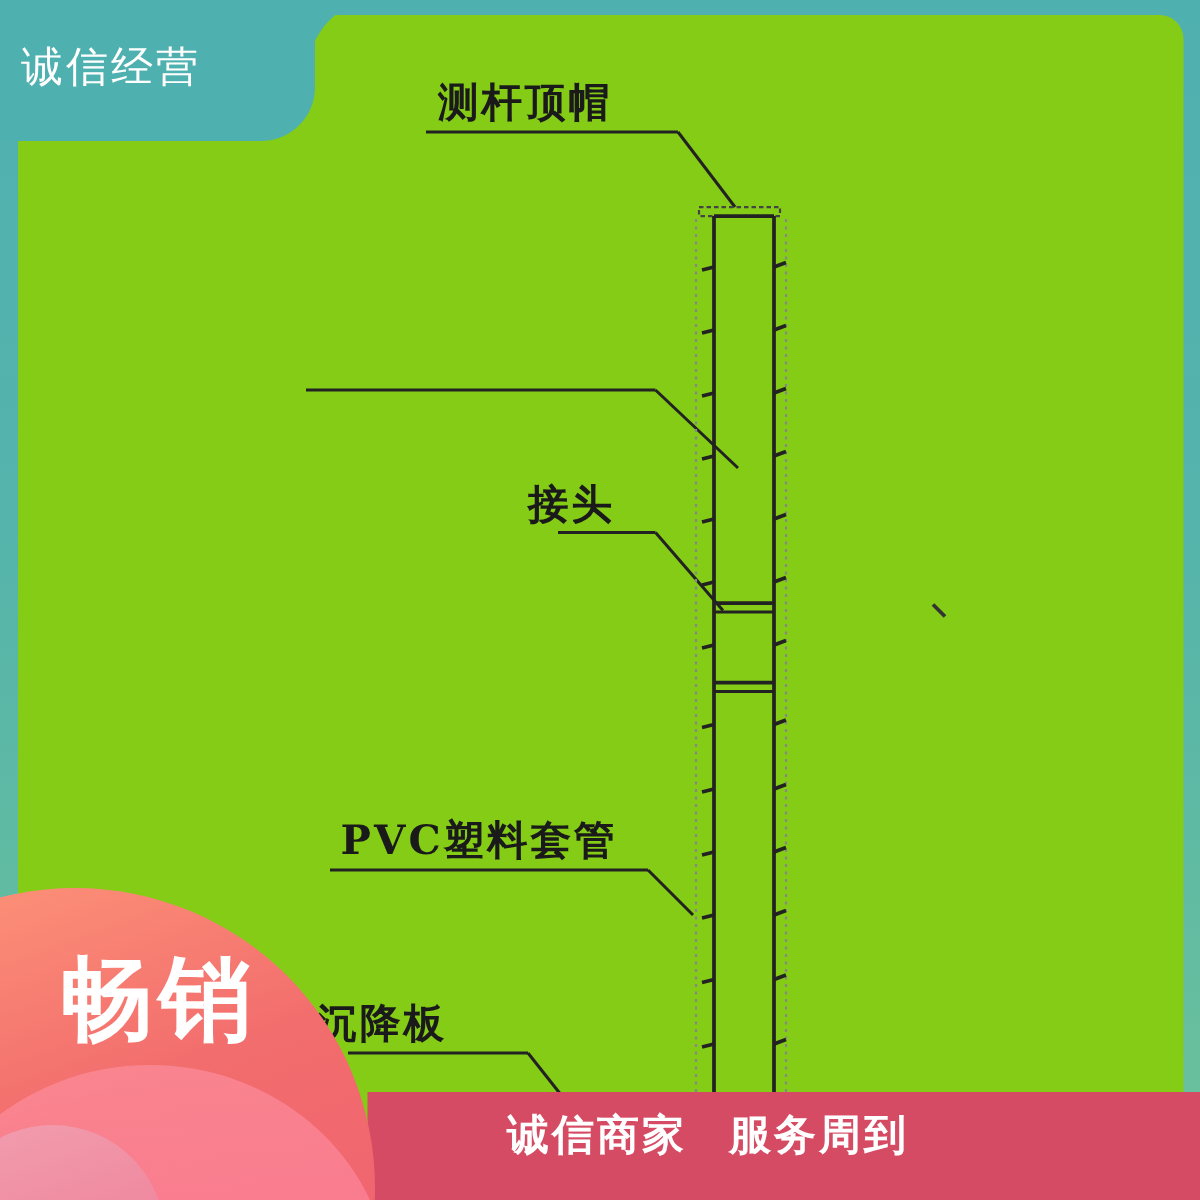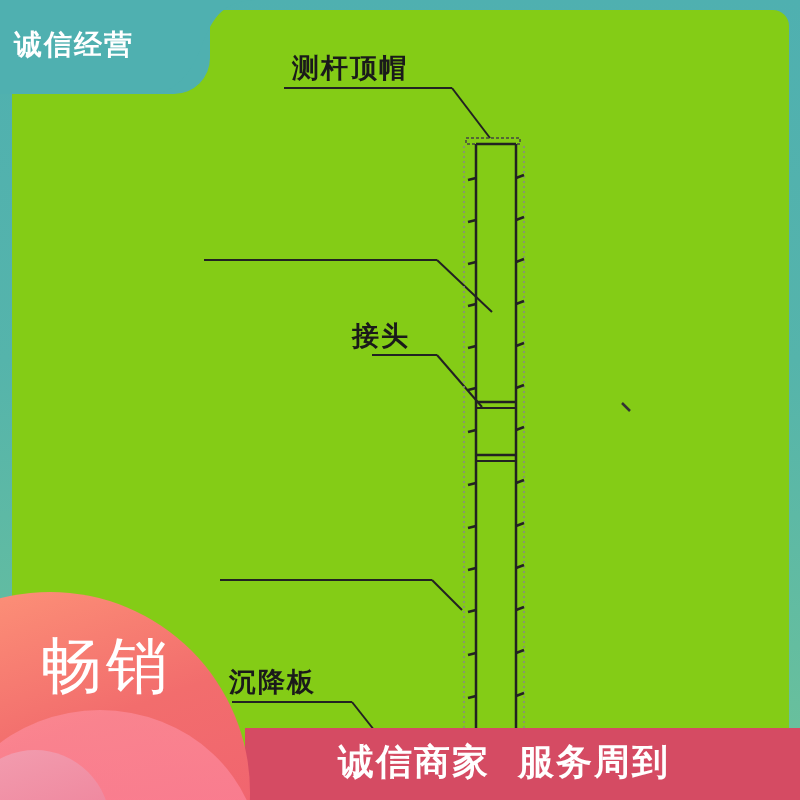--- a/index.html
+++ b/index.html
@@ -1,30 +1,30 @@
 <!DOCTYPE html>
 <html><head>
 <meta charset="utf-8">
 <style>
   html,body{margin:0;padding:0;}
   body{width:800px;height:800px;position:relative;overflow:hidden;background:#fff;font-family:"DejaVu Sans","Liberation Sans",sans-serif;}
   .frame{position:absolute;inset:0;background:linear-gradient(180deg,#4fb0b0 0%,#55b4ab 45%,#6cc29a 100%);}
   .paper{position:absolute;left:12px;top:10px;width:777px;height:780px;background:#84cc16;border-radius:0 16px 0 0;overflow:hidden;}
   .tag{position:absolute;left:0;top:0;width:210px;height:94px;background:#4fb0b0;border-radius:0 0 36px 0;z-index:3;}
   .tag-cut{position:absolute;left:150px;top:0;width:110px;height:94px;background:#4fb0b0;clip-path:path('M0 0 L110 0 C70 0 62 20 50 50 C38 80 20 94 0 94 Z');z-index:3;}
-  .tag-text{position:absolute;left:14px;top:26px;font-size:28px;font-weight:bold;color:#fff;letter-spacing:2px;z-index:4;}
+  .tag-text{position:absolute;left:14px;top:26px;font-size:28px;font-weight:normal;color:#fff;letter-spacing:2px;z-index:4;}
   svg.drawing{position:absolute;left:0;top:0;z-index:1;}
   .label{position:absolute;font-family:"DejaVu Serif","Liberation Serif",serif;font-weight:bold;color:#1a1a1a;font-size:27px;letter-spacing:2px;z-index:2;}
   .bubble-wrap{position:absolute;left:0;top:580px;width:260px;height:220px;z-index:5;overflow:hidden;}
   .bubble-big{position:absolute;left:-150px;top:12px;width:400px;height:400px;border-radius:50%;background:linear-gradient(160deg,#ff9a7a 0%,#f26d6d 40%,#ee5a72 100%);}
   .bubble-sheen{position:absolute;left:-60px;top:130px;width:320px;height:300px;border-radius:50%;background:linear-gradient(180deg,rgba(255,150,170,0.55),rgba(255,120,150,0.75));}
   .bubble-small{position:absolute;left:-40px;top:170px;width:150px;height:150px;border-radius:50%;background:linear-gradient(160deg,#f2a0b2,#ec7590);opacity:.95;}
-  .hot-text{position:absolute;left:40px;top:632px;z-index:6;color:#fff;font-weight:normal;font-size:62px;line-height:68px;letter-spacing:4px;}
+  .hot-text{position:absolute;left:40px;top:632px;z-index:6;color:#fff;font-weight:bold;font-size:62px;line-height:68px;letter-spacing:4px;}
   .banner{position:absolute;left:245px;top:728px;width:555px;height:72px;background:#d54b63;z-index:4;}
-  .banner-text{position:absolute;left:338px;top:738px;z-index:6;color:#fff;font-weight:bold;font-size:36px;letter-spacing:2px;white-space:nowrap;}
+  .banner-text{position:absolute;left:338px;top:738px;z-index:6;color:#fff;font-weight:bold;font-size:28px;letter-spacing:2px;white-space:nowrap;}
   .banner-text span{margin-right:28px;}
 </style>
 </head>
 <body>
 
 <div class="frame"></div>
 
 <div class="paper">
   <svg class="drawing" width="777" height="780">
 
@@ -87,21 +87,22 @@
         <line x1="504" y1="643" x2="512" y2="640"></line>
       <line x1="456" y1="688" x2="464" y2="686"></line>
         <line x1="504" y1="686" x2="512" y2="683"></line>
     </g>
 
     <line x1="610" y1="393" x2="618" y2="401" stroke="#333" stroke-width="2.5"></line>
   </svg>
 
   <div class="label" style="left:280px;top:40px;">测杆顶帽</div>
   <div class="label" style="left:340px;top:308px;">接头</div>
-  <div class="label" style="left:217px;top:654px;">沉降板</div>
+  <div class="label" style="left:215px;top:532px;">PVC塑料套管</div>
+  <div class="label" style="left:199px;top:654px;">沉降板</div>
 </div>
 
 <div class="tag"></div>
 <div class="tag-cut"></div>
 <div class="tag-text">诚信经营</div>
 
 <div class="banner"></div>
 
 <div class="bubble-wrap">
   <div class="bubble-big"></div>

